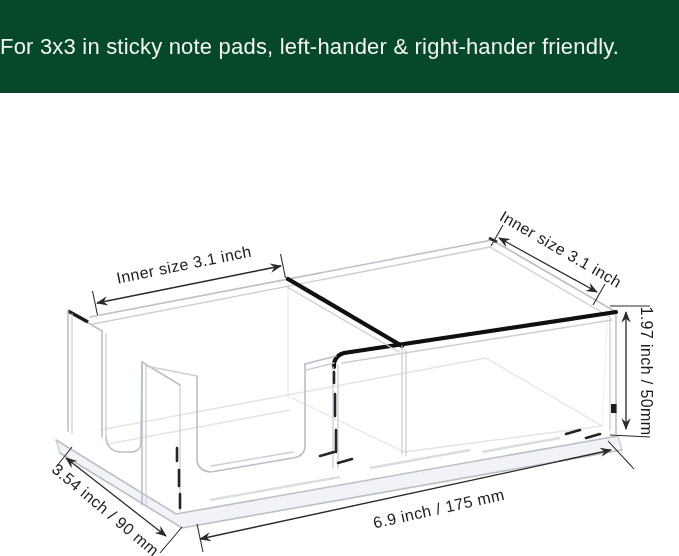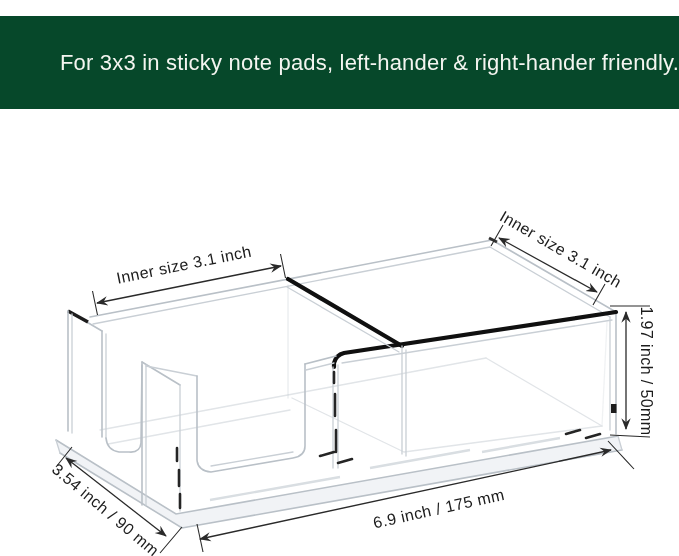--- a/index.html
+++ b/index.html
@@ -4,26 +4,25 @@
 <style>
   html,body{margin:0;padding:0;background:#ffffff;}
   .stage{
     position:relative;
     width:679px;height:556px;
     background:#ffffff;
     overflow:hidden;
     font-family:"Liberation Sans", sans-serif;
   }
   .banner{
-    position:absolute;top:16px;left:0;
+    position:absolute;top:0;left:0;
     width:679px;height:93px;
     background:#06482a;
-    display:flex;align-items:center;justify-content:flex-end;
+    display:flex;align-items:center;justify-content:flex-start;
     box-sizing:border-box;
-    padding-left:41px;
   }
   .banner span{
     color:#f4f5f0;
     font-size:22px;
     letter-spacing:0.2px;
     white-space:nowrap;
   }
   .canvas{position:absolute;left:0;top:0;width:679px;height:556px;}
   svg{display:block;}
   .dim-text{

